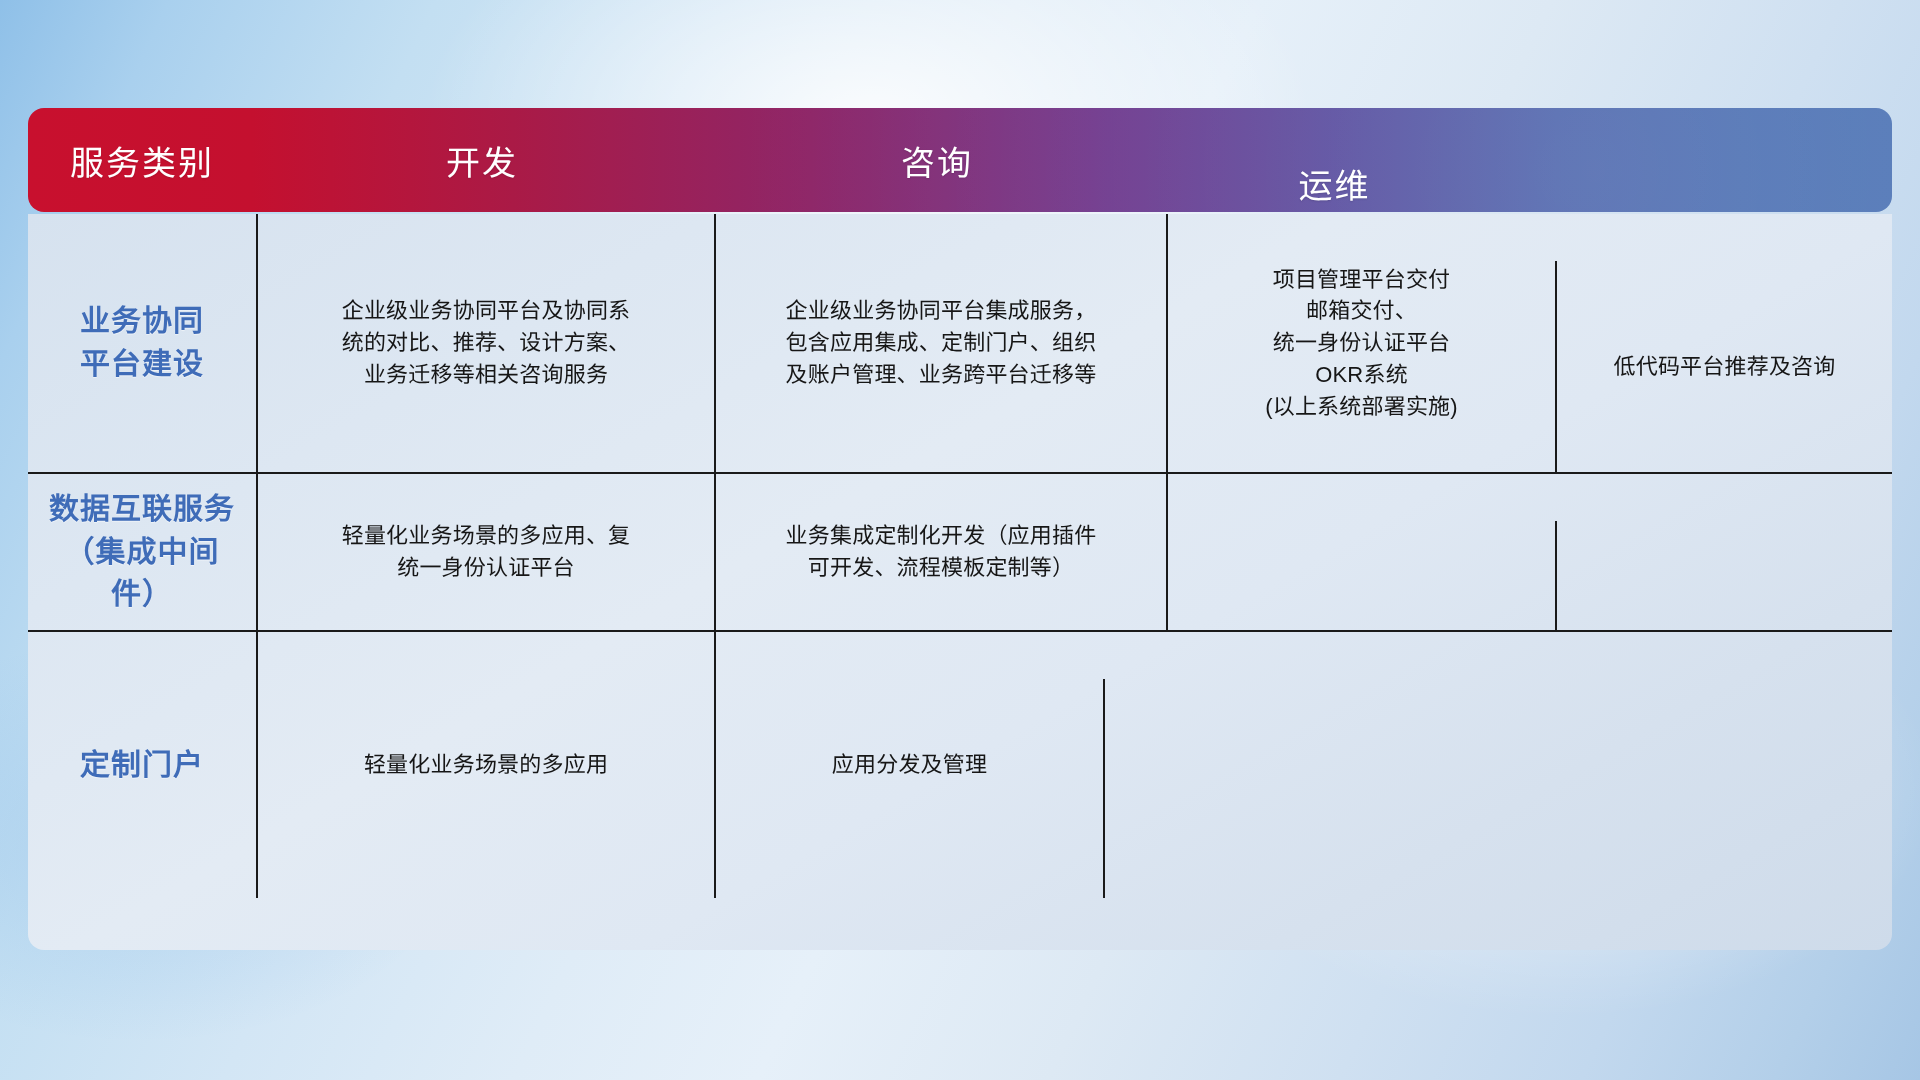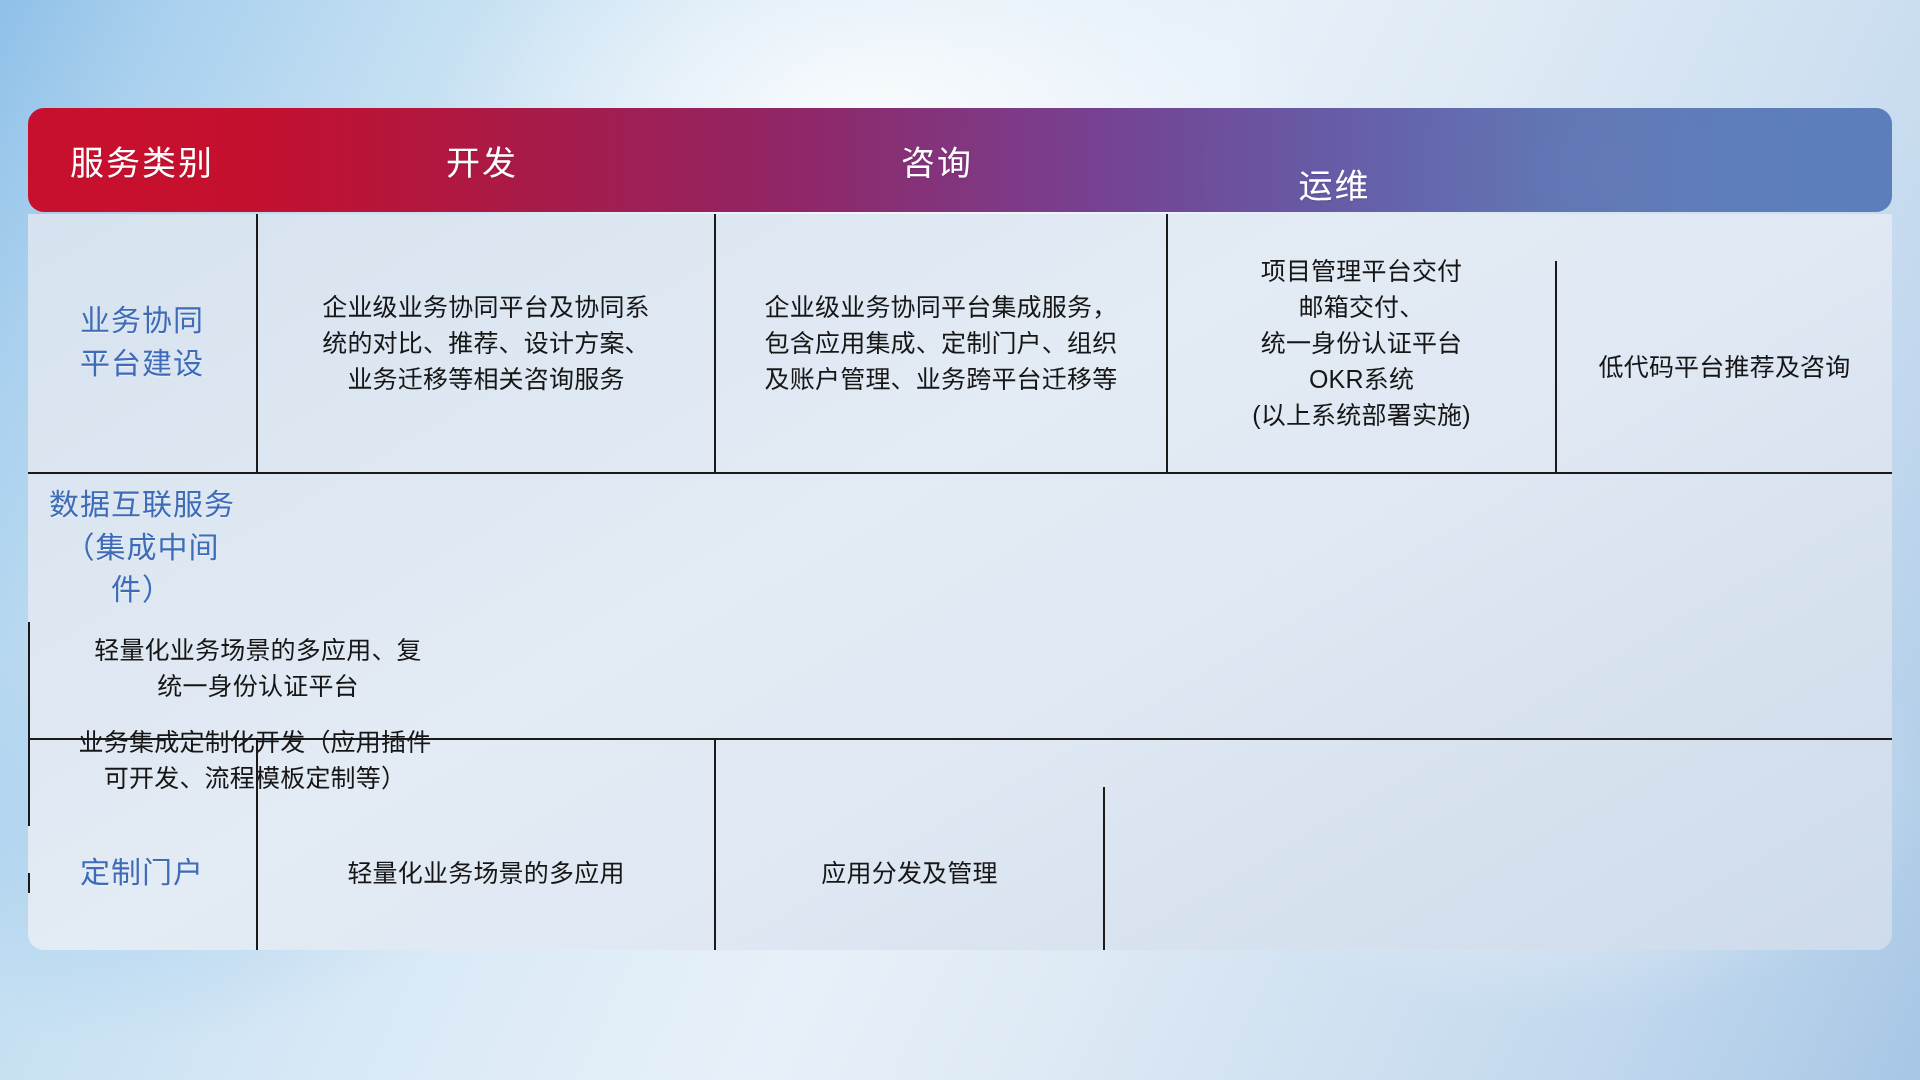--- a/index.html
+++ b/index.html
@@ -131,37 +131,37 @@
   
   .c0 { width: 228px; }
   .c1 { width: 458px; }
   .c2 { width: 452px; }
   .c3 { width: 389px; }
   .c4 { width: 337px; margin-top: 47px; }
 
   .cat-label {
     color: #3f6cb8;
     font-size: 30px;
-    font-weight: normal;
+    font-weight: bold;
     line-height: 1.42;
     letter-spacing: 1px;
     white-space: pre-line;
     text-shadow: 0 1px 1px rgba(255,255,255,.55);
   }
 
   .cell-text {
     color: #161616;
-    font-size: 25px;
+    font-size: 22px;
     line-height: 1.44;
     white-space: pre-line;
     letter-spacing: .2px;
   }
 
   .r0 { height: 258px; }
-  .r1 { height: 266px; flex-direction: column; }
+  .r1 { height: 158px; }
   .r2 { height: 268px; }
 </style>
 </head>
 <body>
 
 <div class="bg-glow-a"></div>
 <div class="bg-glow-b"></div>
 <div class="bg-glow-c"></div>
 
 <div class="table-wrap">

